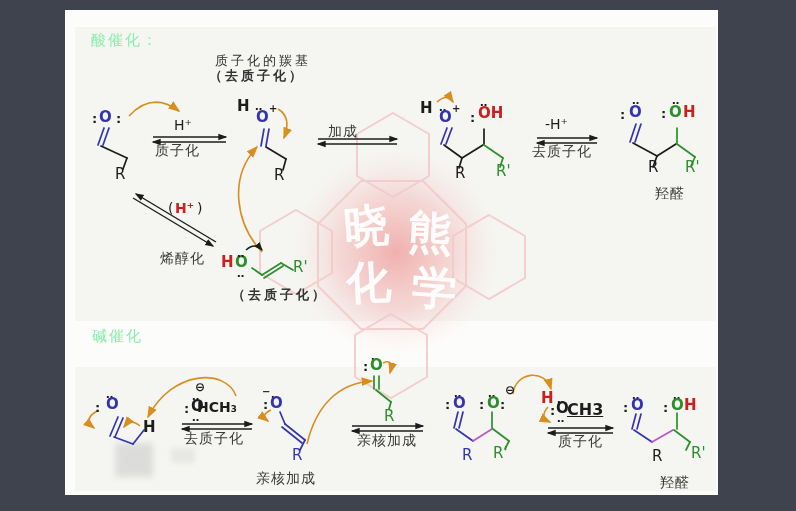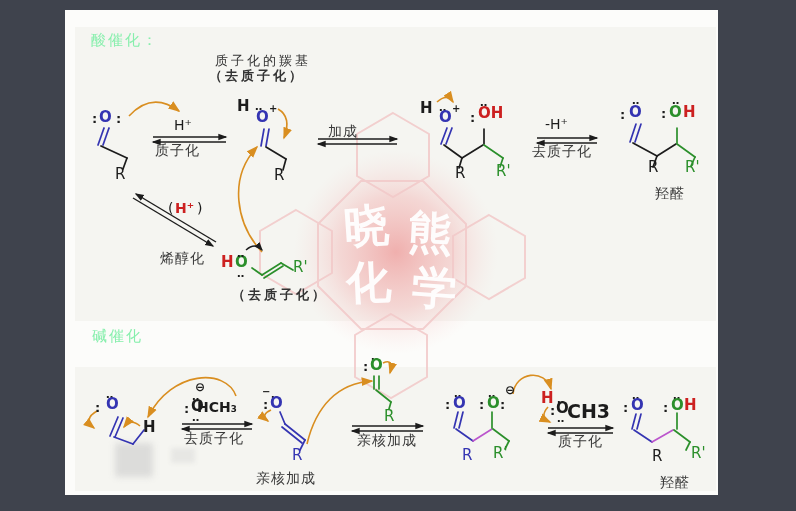--- a/index.html
+++ b/index.html
@@ -298,21 +298,21 @@
   <span class="t atom green" style="left:487px;top:396px;">O</span>
   <span class="t atom bk" style="left:500px;top:398px;font-size:13px;">:</span>
   <span class="t dots" style="left:505px;top:384px;font-size:12px;">⊖</span>
   <span class="t rlab blue" style="left:462px;top:448px;">R</span>
   <span class="t rlab green" style="left:493px;top:446px;">R'</span>
 
   <span class="t atom red" style="left:541px;top:391px;">H</span>
   <span class="t dots" style="left:557px;top:394px;">‥</span>
   <span class="t atom bk" style="left:550px;top:404px;font-size:13px;">:</span>
   <span class="t atom bk" style="left:556px;top:401px;">O</span>
-  <span class="t atom bk" style="left:567px;top:402px;font-size:19px;">CH3</span>
+  <span class="t atom bk" style="left:567px;top:402px;font-size:16px;text-decoration:underline;">CH3</span>
   <span class="t dots" style="left:557px;top:413px;">‥</span>
 
   <span class="t atom bk" style="left:623px;top:401px;font-size:13px;">:</span>
   <span class="t dots" style="left:632px;top:390px;">‥</span>
   <span class="t atom blue" style="left:631px;top:398px;">O</span>
   <span class="t atom bk" style="left:663px;top:401px;font-size:13px;">:</span>
   <span class="t dots" style="left:673px;top:390px;">‥</span>
   <span class="t atom green" style="left:671px;top:398px;">O</span>
   <span class="t atom red" style="left:684px;top:398px;">H</span>
   <span class="t rlab bk" style="left:652px;top:449px;">R</span>

